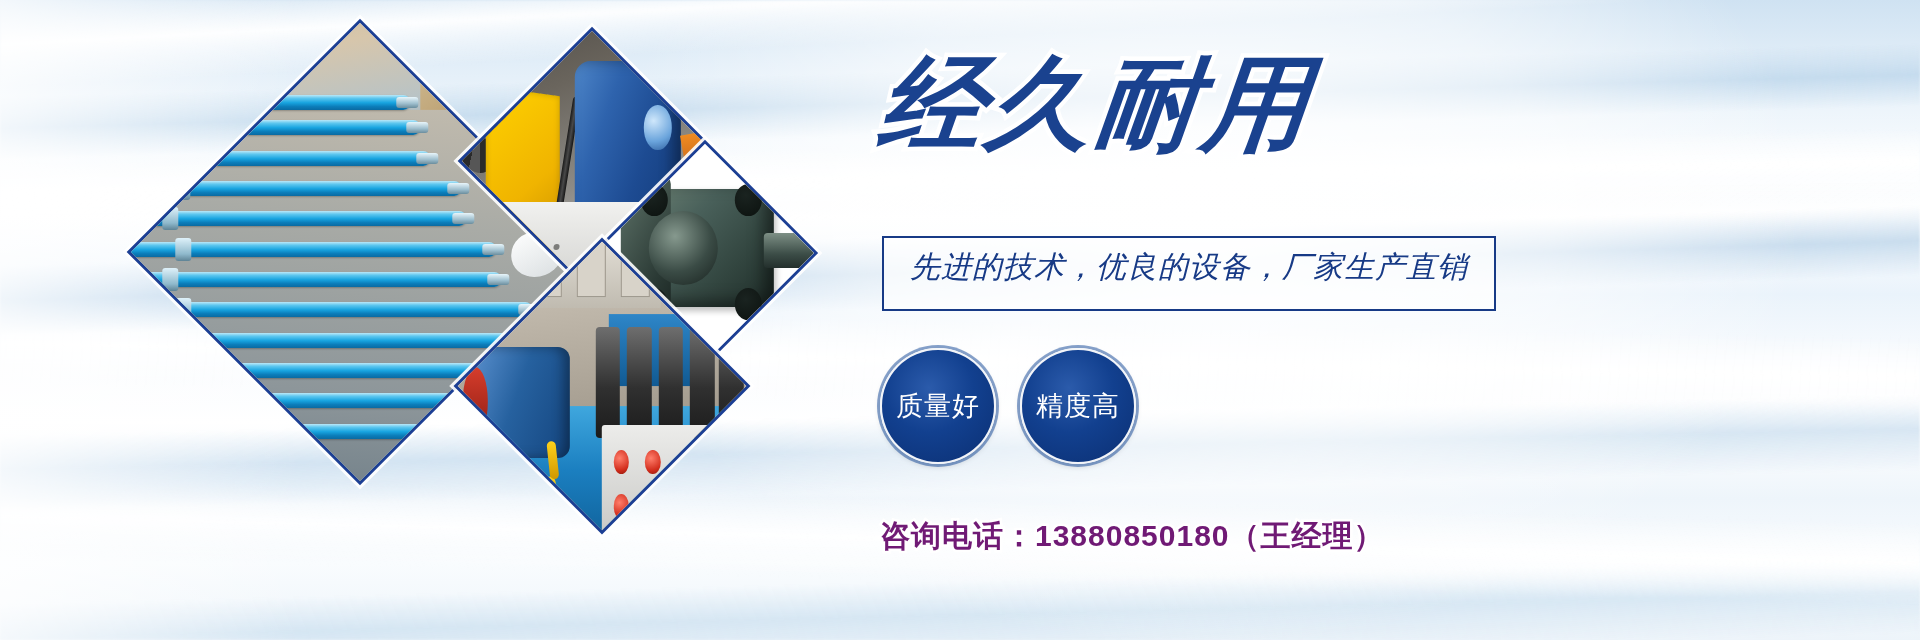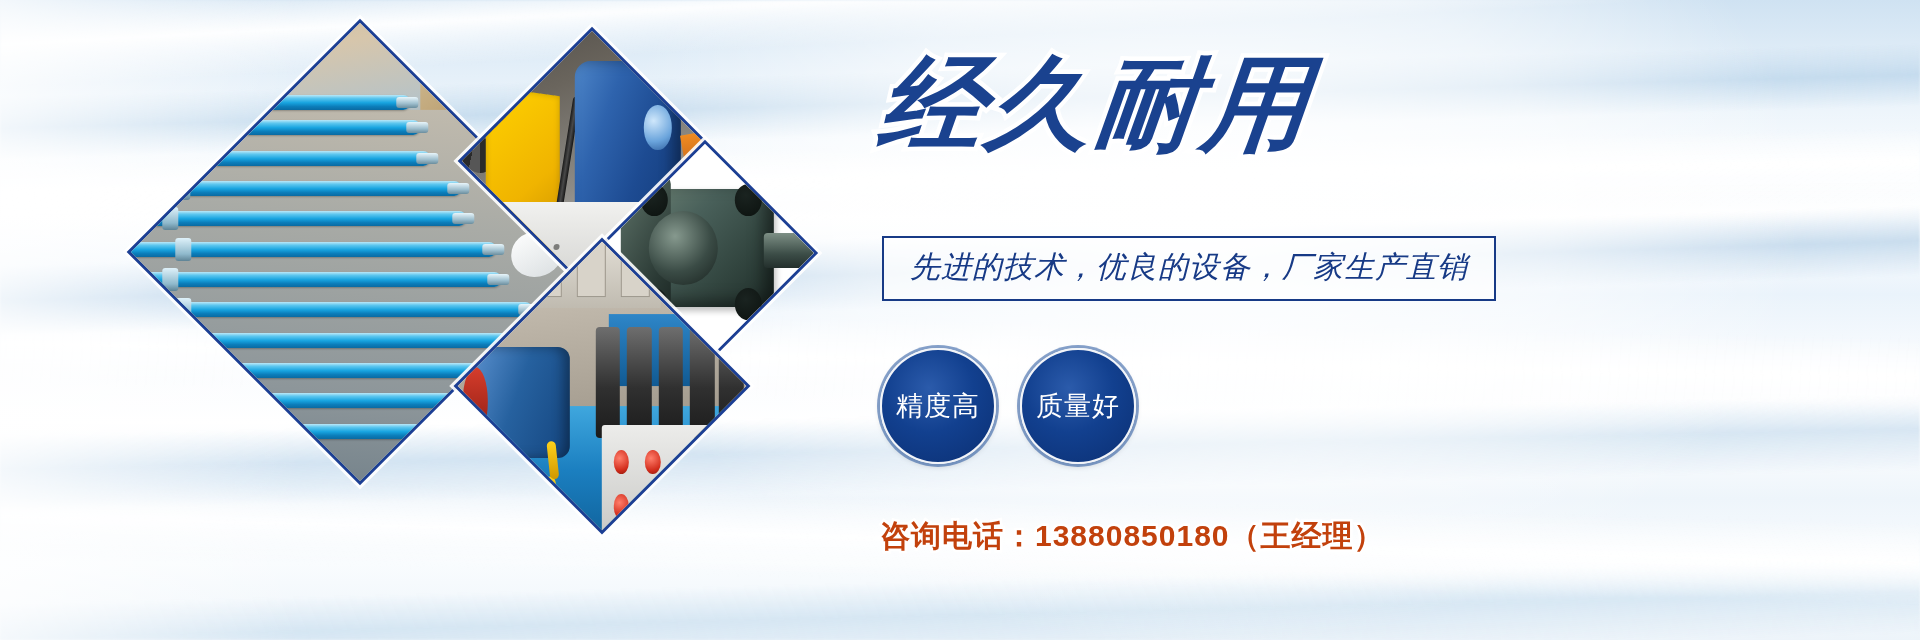--- a/index.html
+++ b/index.html
@@ -273,21 +273,21 @@
     color:#1a428f;
     -webkit-text-stroke:9px #ffffff;
     paint-order:stroke fill;
     text-shadow:0 0 2px rgba(255,255,255,.9);
     white-space:nowrap;
     transform:skewX(-6deg);
   }
 
   .subtitle-box{
     position:absolute; left:22px; top:236px;
-    padding:9px 26px 11px;
+    padding:9px 26px 21px;
     border:2px solid #173a86;
     background:rgba(255,255,255,.62);
     white-space:nowrap;
   }
   .subtitle-box .txt{
     font-size:30px; font-style:italic; font-weight:500;
     letter-spacing:1px; color:#173a86;
   }
 
   .badges{ position:absolute; left:20px; top:348px; display:flex; gap:24px; }
@@ -296,21 +296,21 @@
     background:radial-gradient(circle at 42% 34%, #2b5bab 0%, #12408f 45%, #0b2f72 100%);
     border:2px solid rgba(255,255,255,.95);
     box-shadow:0 0 0 3px rgba(36,86,160,.55), 0 2px 6px rgba(0,0,0,.18);
     display:flex; align-items:center; justify-content:center;
     color:#ffffff; font-size:27px; letter-spacing:1px;
   }
 
   .phone{
     position:absolute; left:20px; top:516px;
     font-size:30px; font-weight:bold;
-    color:#c2410c;
+    color:#701a75;
     -webkit-text-stroke:5px #ffffff;
     paint-order:stroke fill;
     letter-spacing:1px;
     white-space:nowrap;
   }
 </style>
 </head>
 <body>
 
 <div id="banner">
@@ -410,21 +410,21 @@
 
   <div class="right-col">
 
     <div class="headline">经久耐用</div>
 
     <div class="subtitle-box">
       <span class="txt">先进的技术，优良的设备，厂家生产直销</span>
     </div>
 
     <div class="badges">
+      <div class="badge">质量好</div>
       <div class="badge">精度高</div>
-      <div class="badge">质量好</div>
     </div>
 
     <div class="phone">咨询电话：13880850180（王经理）</div>
 
   </div>
 
 </div>
 
 </body></html>

